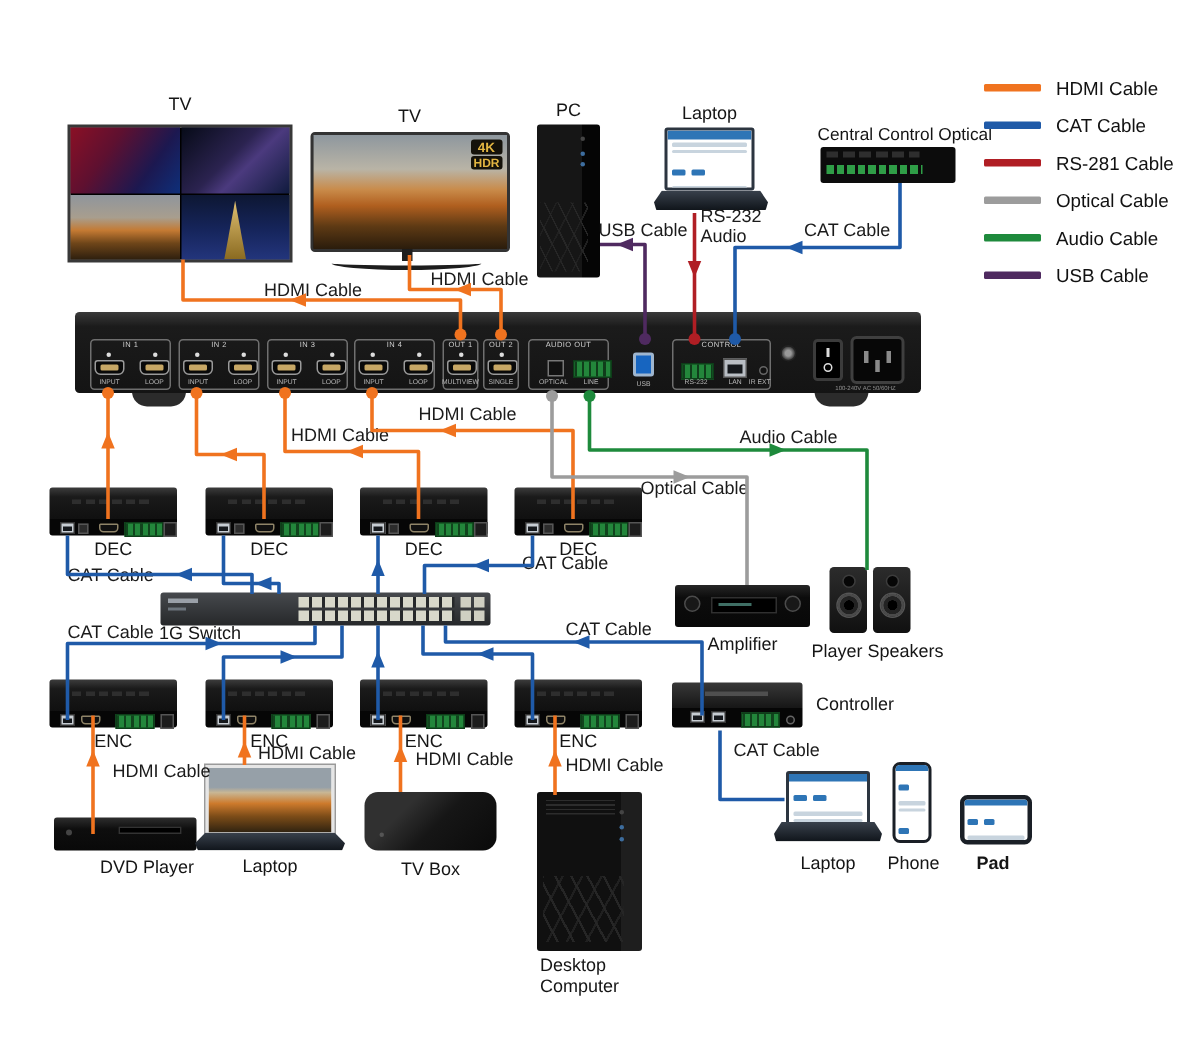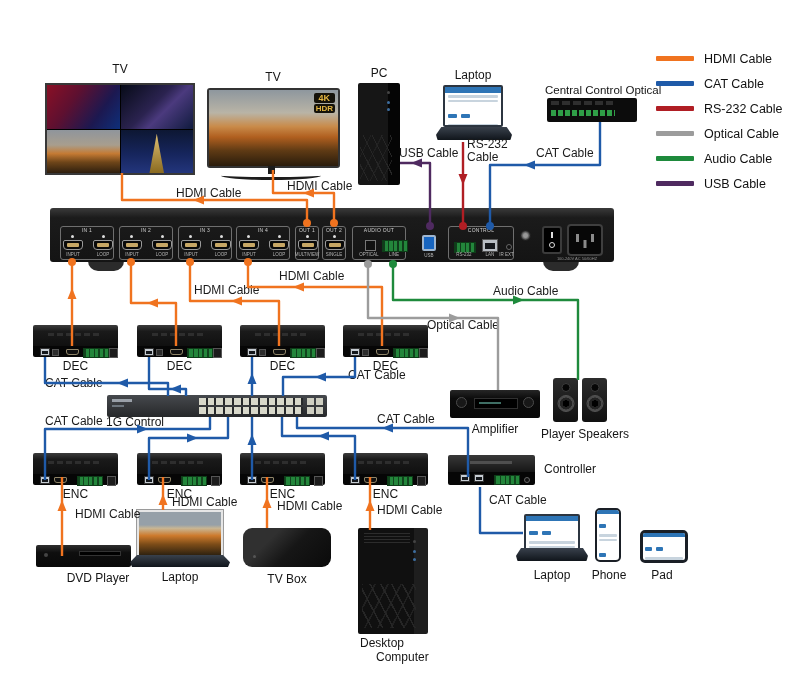--- a/index.html
+++ b/index.html
@@ -361,21 +361,21 @@
   <div class="gsw">
     <i class="sw-brand"></i>
     <i class="sw-brand2"></i>
     <div class="sw-row" style="top:3px;"></div>
     <div class="sw-row" style="top:12px;"></div>
     <i class="upport" style="left:200px;top:3px;"></i>
     <i class="upport" style="left:209px;top:3px;"></i>
     <i class="upport" style="left:200px;top:12px;"></i>
     <i class="upport" style="left:209px;top:12px;"></i>
   </div>
-  <div class="dlabel" style="left:106px;top:415px;">1G Control</div>
+  <div class="dlabel" style="left:106px;top:415px;">1G Switch</div>
 
   <div class="avbox enc" style="left:33px;top:453px;">
     <div class="avtop"></div>
     <div class="avfront">
       <b class="rj45"></b>
       <b class="hdmi-s"></b>
         <b class="phx-f"></b>
         <i class="sfp"></i>
     </div>
     <div class="avlabel">ENC</div>
@@ -428,21 +428,21 @@
 
   <div class="desktop">
     <div class="vents"></div>
     <span class="mdot" style="right:12px;top:22px;"></span>
     <span class="mdot" style="right:12px;top:30px;"></span>
     <span class="gdot" style="right:12px;top:12px;"></span>
     <div class="hatch"></div>
   </div>
   <div class="dlabel" style="left:360px;top:636px;">
     <span style="display:block;">Desktop</span>
-    <span style="display:block;margin-left:16px;">Computer</span>
+    <span style="display:block;">Computer</span>
   </div>
 
   <div class="amp">
     <div class="disp"></div>
     <i class="knob" style="left:6px;"></i>
     <i class="knob" style="right:6px;"></i>
   </div>
   <div class="dlabel ctr" style="left:435px;top:422px;width:120px;">Amplifier</div>
 
   <div class="spk" style="left:553px;top:378px;">
@@ -482,21 +482,21 @@
     <div class="uirow" style="margin:2px;"></div>
     <span class="uichip" style="width:7px;margin-left:2px;"></span>
   </div>
   <div class="dlabel ctr" style="left:549px;top:568px;width:120px;">Phone</div>
 
   <div class="pad">
     <div class="ui-head-s"></div>
     <span class="uichip" style="width:7px;margin-left:2px;"></span><span class="uichip" style="width:7px;"></span>
     <div class="uirow" style="margin:2px;"></div>
   </div>
-  <div class="dlabel ctr" style="left:602px;top:568px;width:120px;">Pad</div>
+  <div class="dlabel ctr" style="left:602px;top:568px;width:120px;font-weight:bold;">Pad</div>
 
   <div class="cl" style="left:176px;top:186px;">HDMI Cable</div>
   <div class="cl" style="left:287px;top:179px;">HDMI Cable</div>
   <div class="cl" style="left:194px;top:283px;">HDMI Cable</div>
   <div class="cl" style="left:279px;top:269px;">HDMI Cable</div>
   <div class="cl" style="left:75px;top:507px;">HDMI Cable</div>
   <div class="cl" style="left:172px;top:495px;">HDMI Cable</div>
   <div class="cl" style="left:277px;top:499px;">HDMI Cable</div>
   <div class="cl" style="left:377px;top:503px;">HDMI Cable</div>
 
@@ -505,35 +505,35 @@
   <div class="cl" style="left:348px;top:368px;">CAT Cable</div>
   <div class="cl" style="left:45px;top:414px;">CAT Cable</div>
   <div class="cl" style="left:377px;top:412px;">CAT Cable</div>
   <div class="cl" style="left:489px;top:493px;">CAT Cable</div>
 
   <div class="cl" style="left:493px;top:284px;">Audio Cable</div>
   <div class="cl" style="left:427px;top:318px;">Optical Cable</div>
   <div class="cl" style="left:399px;top:146px;">USB Cable</div>
   <div class="cl" style="left:467px;top:138px;">
     <span style="display:block;line-height:13px;">RS-232</span>
-    <span style="display:block;line-height:13px;">Cable</span>
+    <span style="display:block;line-height:13px;">Audio</span>
   </div>
 
   <div class="legend">
     <div class="lg-row">
       <span class="lg-swatch" style="background-color: rgb(240, 115, 31);"></span>
       <span class="lg-label">HDMI Cable</span>
     </div>
     <div class="lg-row">
       <span class="lg-swatch" style="background-color: rgb(31, 90, 168);"></span>
       <span class="lg-label">CAT Cable</span>
     </div>
     <div class="lg-row">
       <span class="lg-swatch" style="background-color: rgb(176, 30, 36);"></span>
-      <span class="lg-label">RS-232 Cable</span>
+      <span class="lg-label">RS-281 Cable</span>
     </div>
     <div class="lg-row">
       <span class="lg-swatch" style="background-color: rgb(156, 156, 156);"></span>
       <span class="lg-label">Optical Cable</span>
     </div>
     <div class="lg-row">
       <span class="lg-swatch" style="background-color: rgb(30, 138, 60);"></span>
       <span class="lg-label">Audio Cable</span>
     </div>
     <div class="lg-row">

